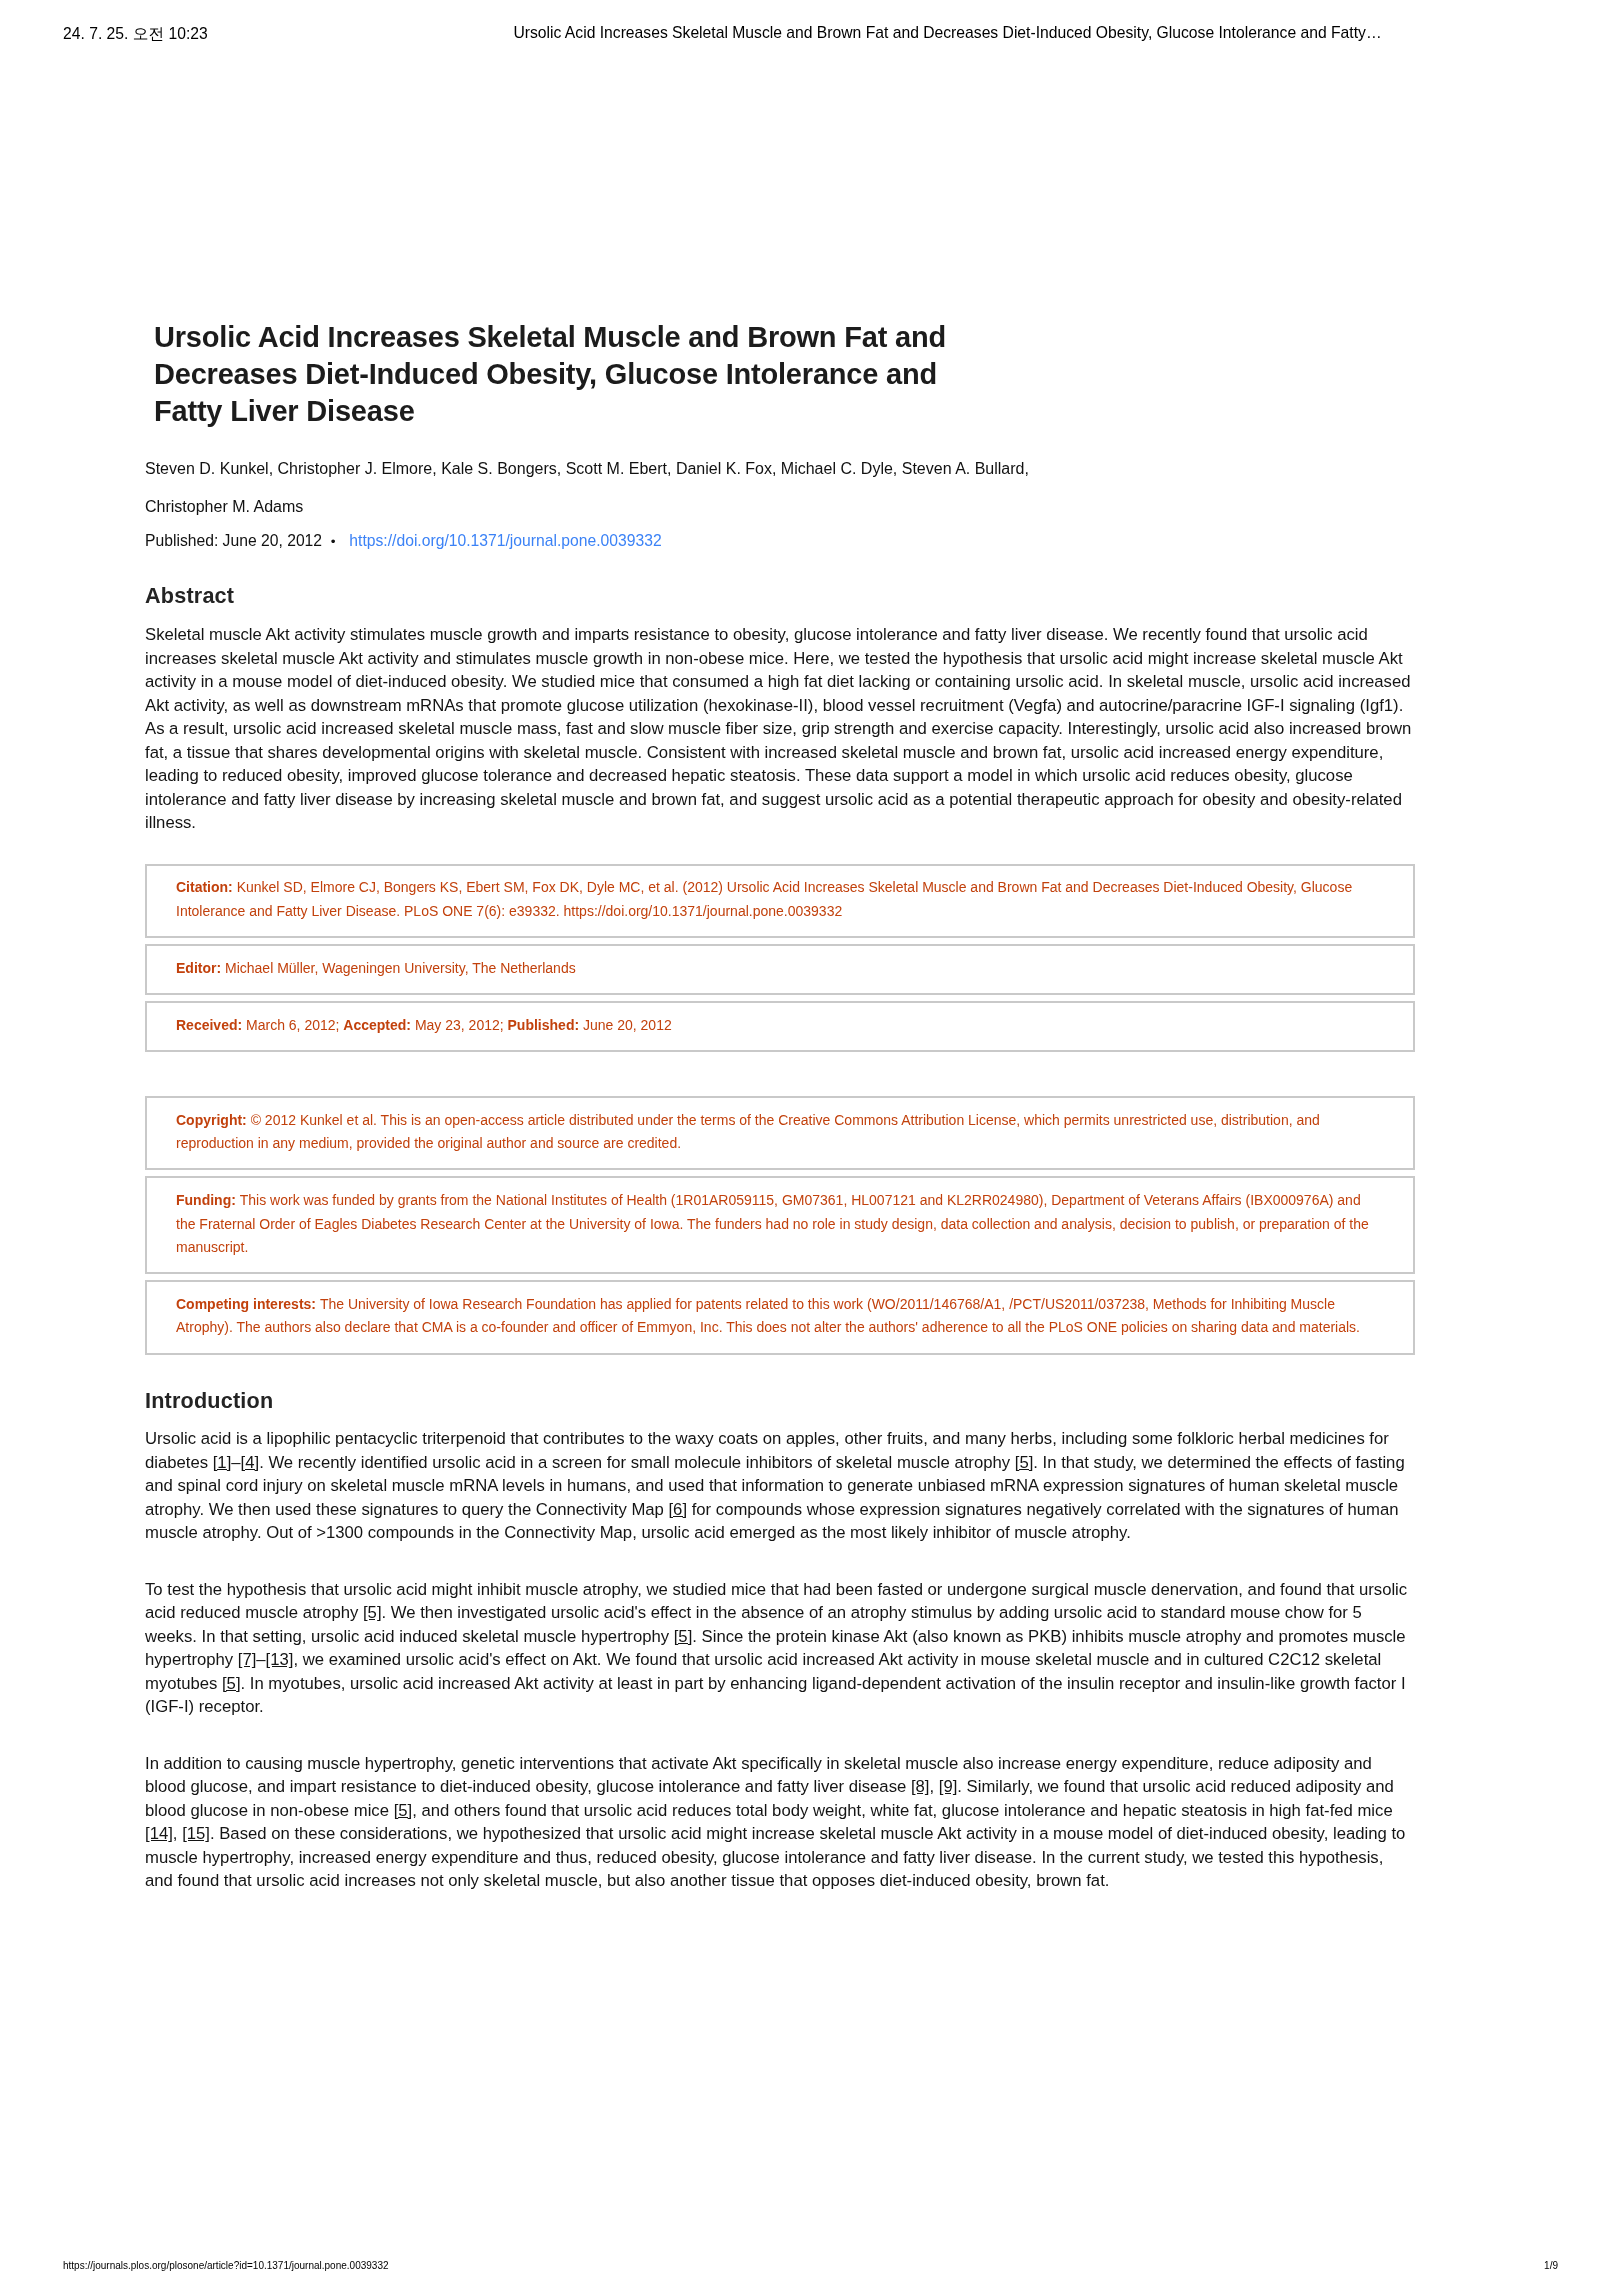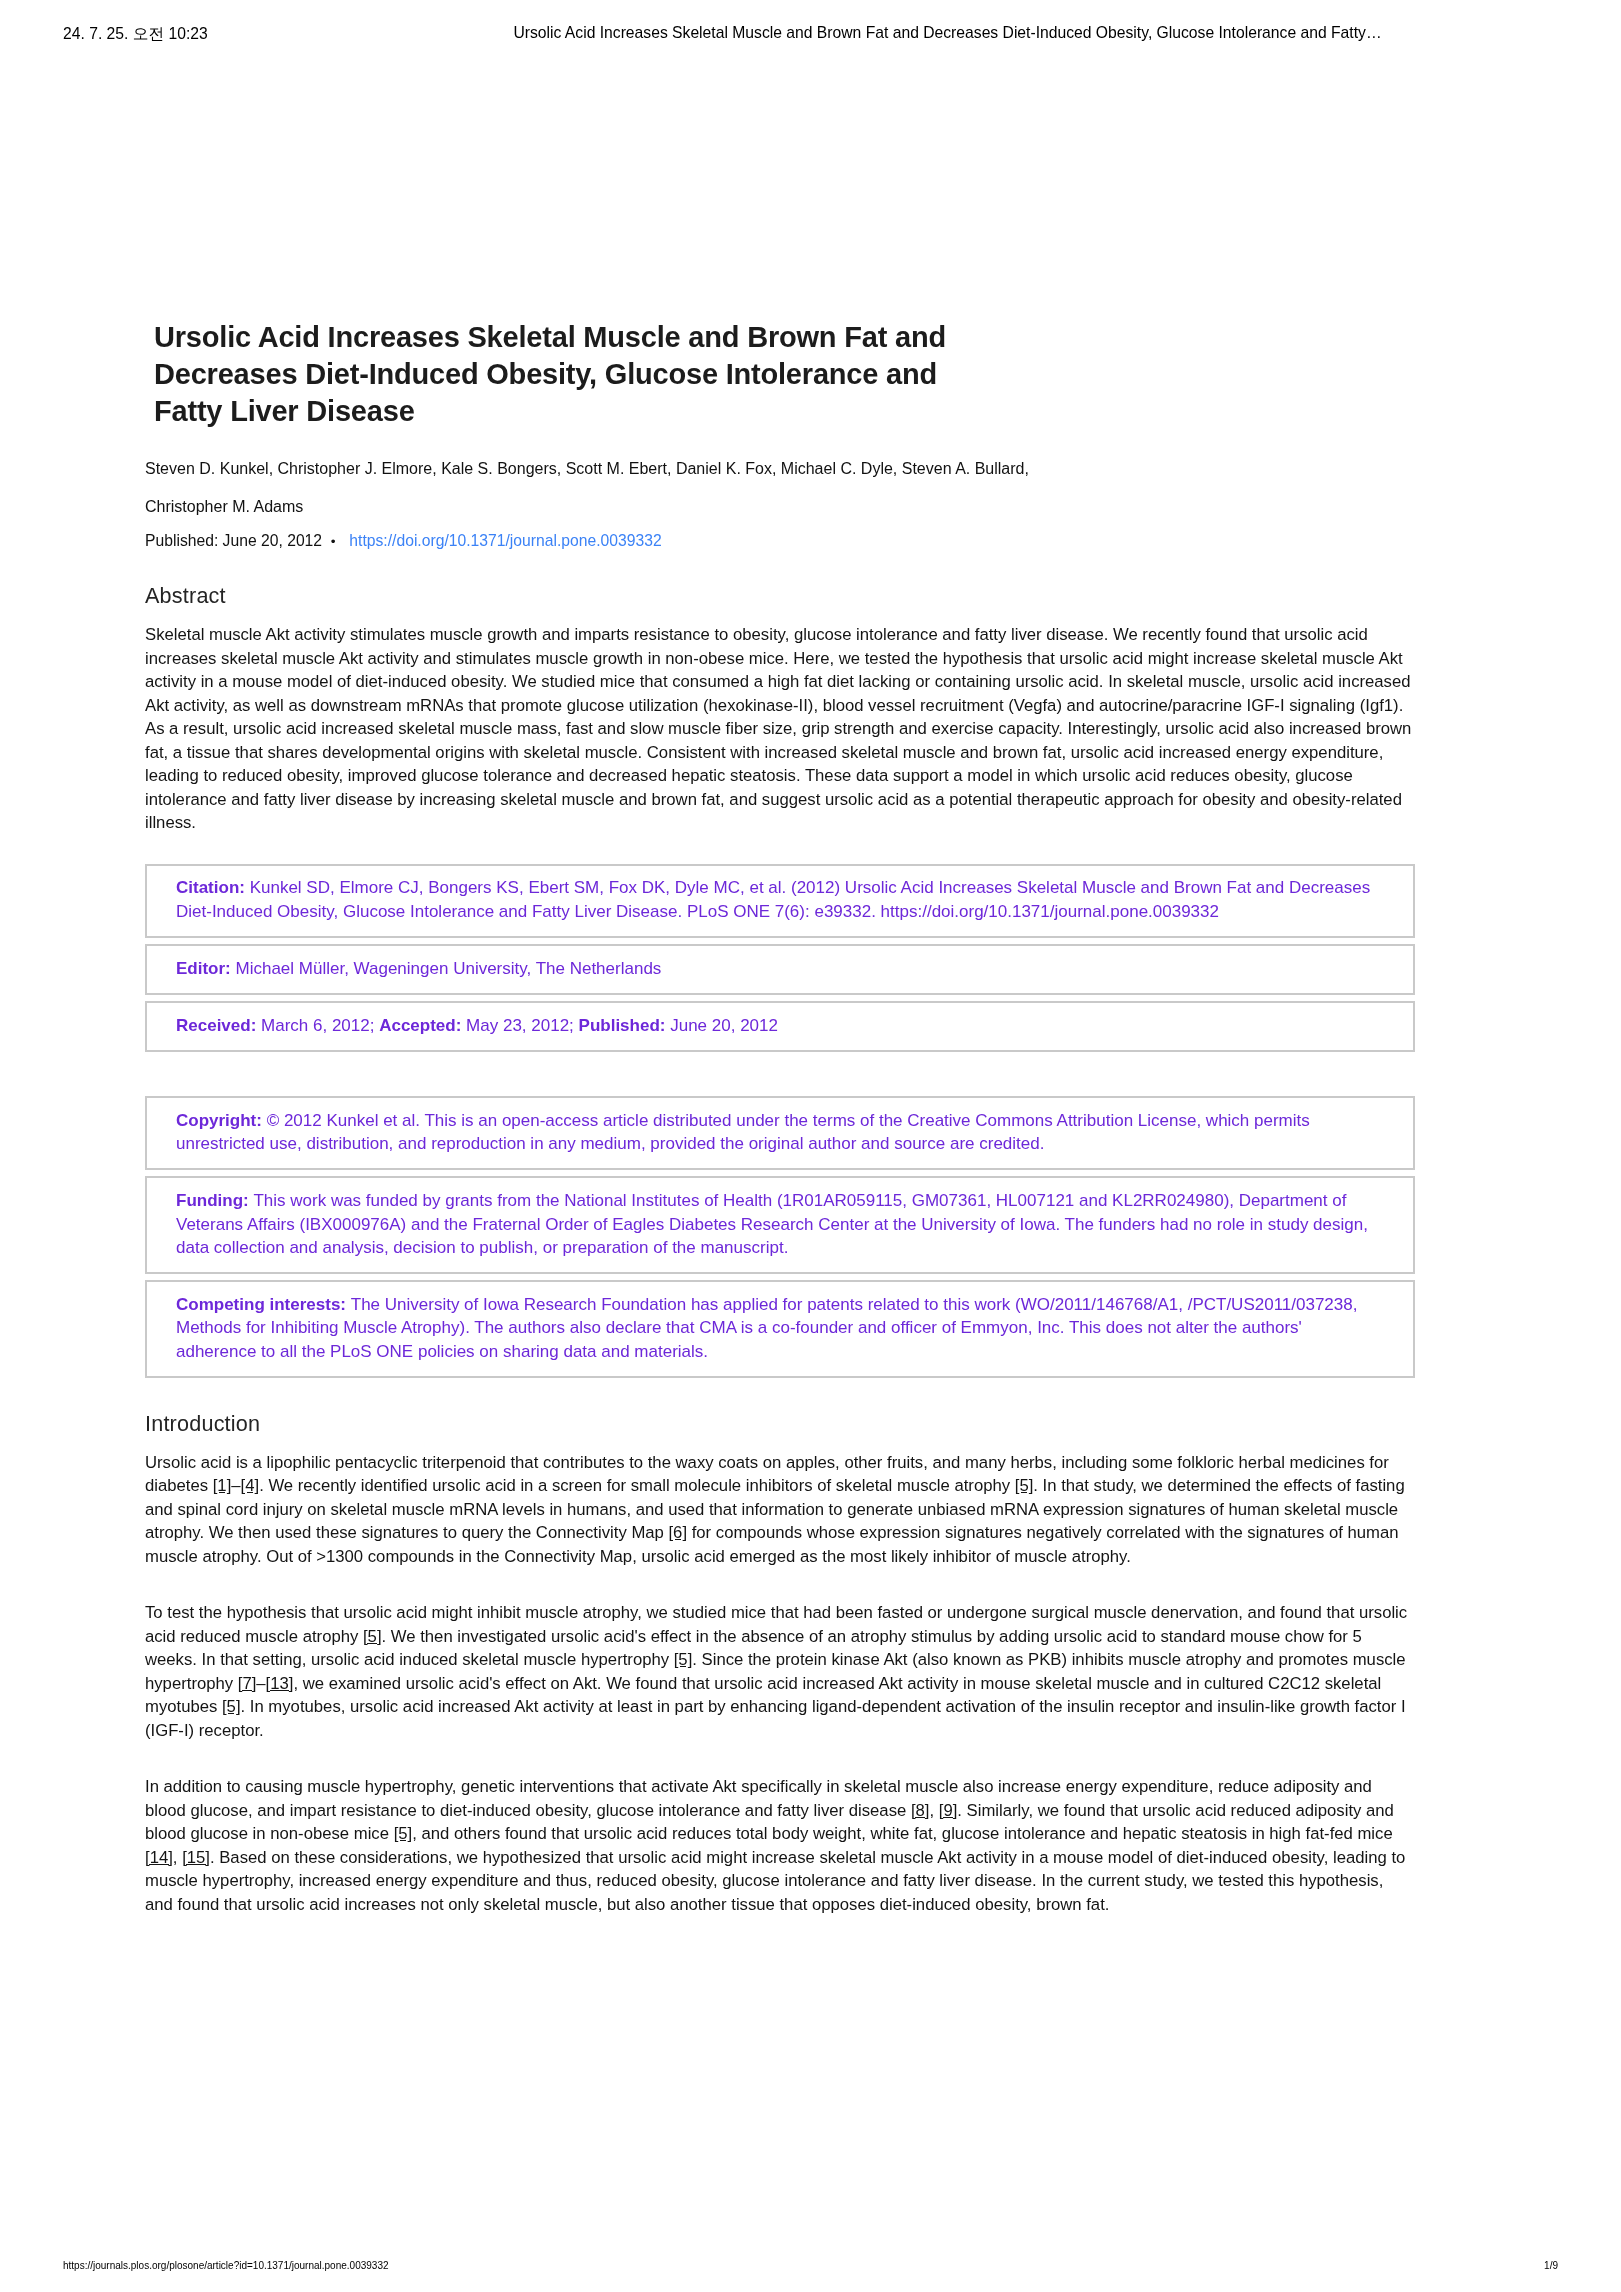--- a/index.html
+++ b/index.html
@@ -27,33 +27,33 @@
     color: #1c1c1c; letter-spacing: -0.2px; white-space: pre-line;
   }
   .authors {
     margin-top: 19.6px; font-size: 16px; line-height: 38px; color: #111;
     white-space: pre-line;
   }
   .publine { margin-top: 6.9px; font-size: 15.7px; color: #111; }
   .publine .bullet { margin: 0 13.7px 0 8.8px; font-size: 13.7px; }
 
   h2.section-heading {
-    font-size: 21.6px; font-weight: 400; color: #242424;
+    font-size: 21.6px; font-weight: 700; color: #242424;
     margin: 33px 0 13.7px 0; letter-spacing: 0.2px;
   }
   .para {
     font-size: 16.7px; line-height: 23.5px; color: #141414;
     margin: 0 0 29px 0; text-align: left;
   }
   .intro-para { margin: 0 0 33px 0; }
 
   #boxes { margin: 0 0 2px 0; }
   .box {
     border: 2px solid #c9c9c9; padding: 10.8px 29px 12.7px 29px; margin: 0 0 5.9px 0;
-    font-size: 17px; line-height: 23.5px; color: #6d28d9; background: #fff;
+    font-size: 14px; line-height: 23.5px; color: #c2410c; background: #fff;
   }
   .box b { font-weight: 700; }
 
   .ref { text-decoration: underline; }
   .doi { color: #3b82f6; text-align: right; }
 </style>
 </head>
 <body>
 
 <div class="page">

